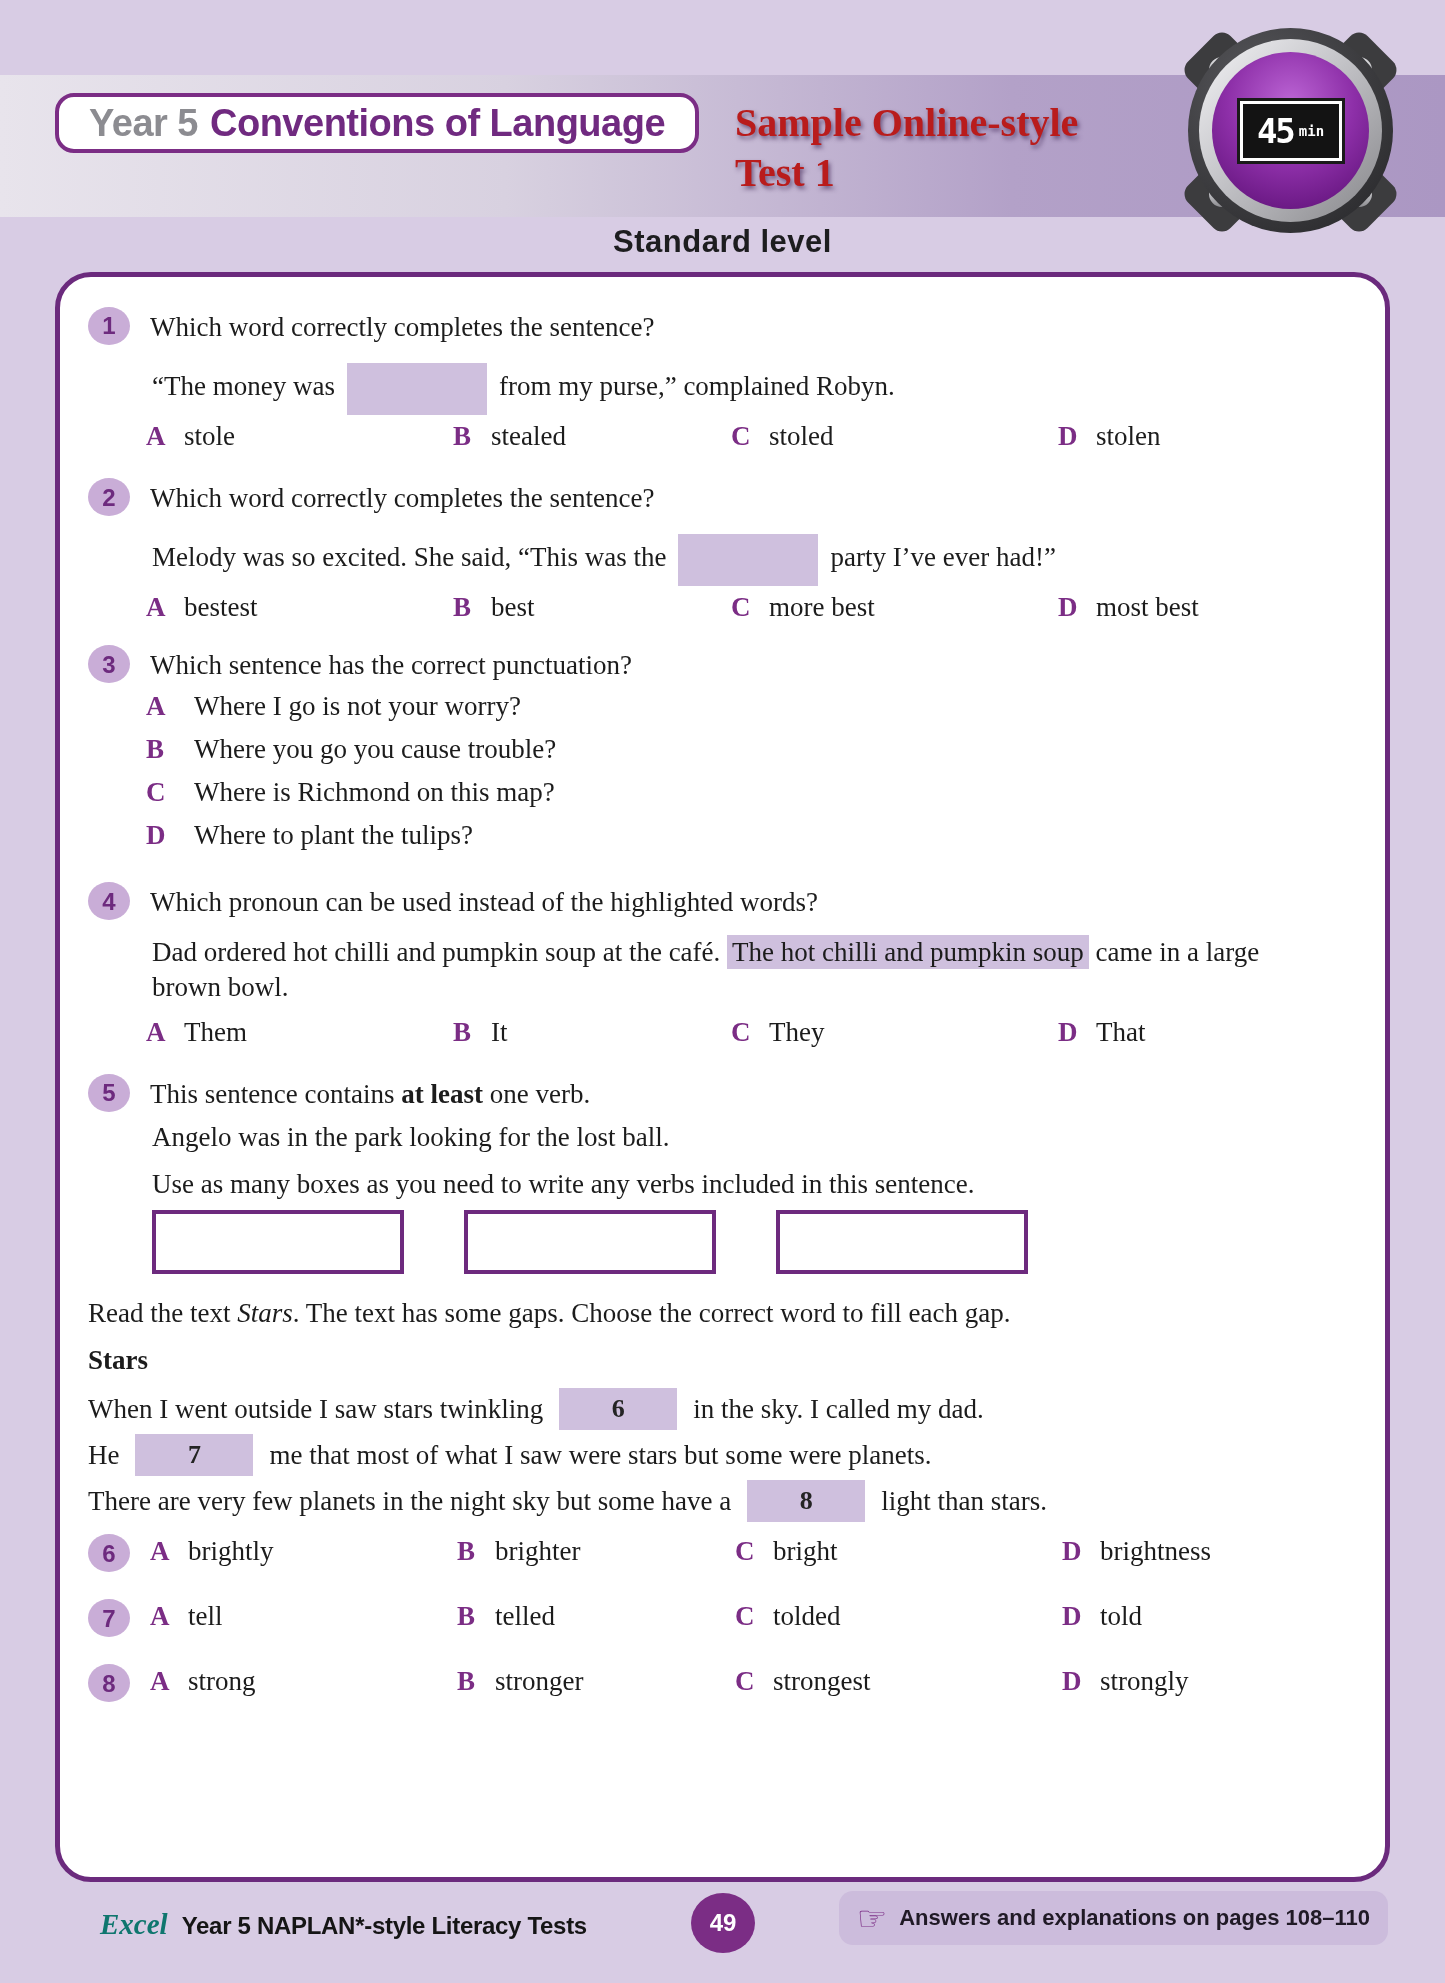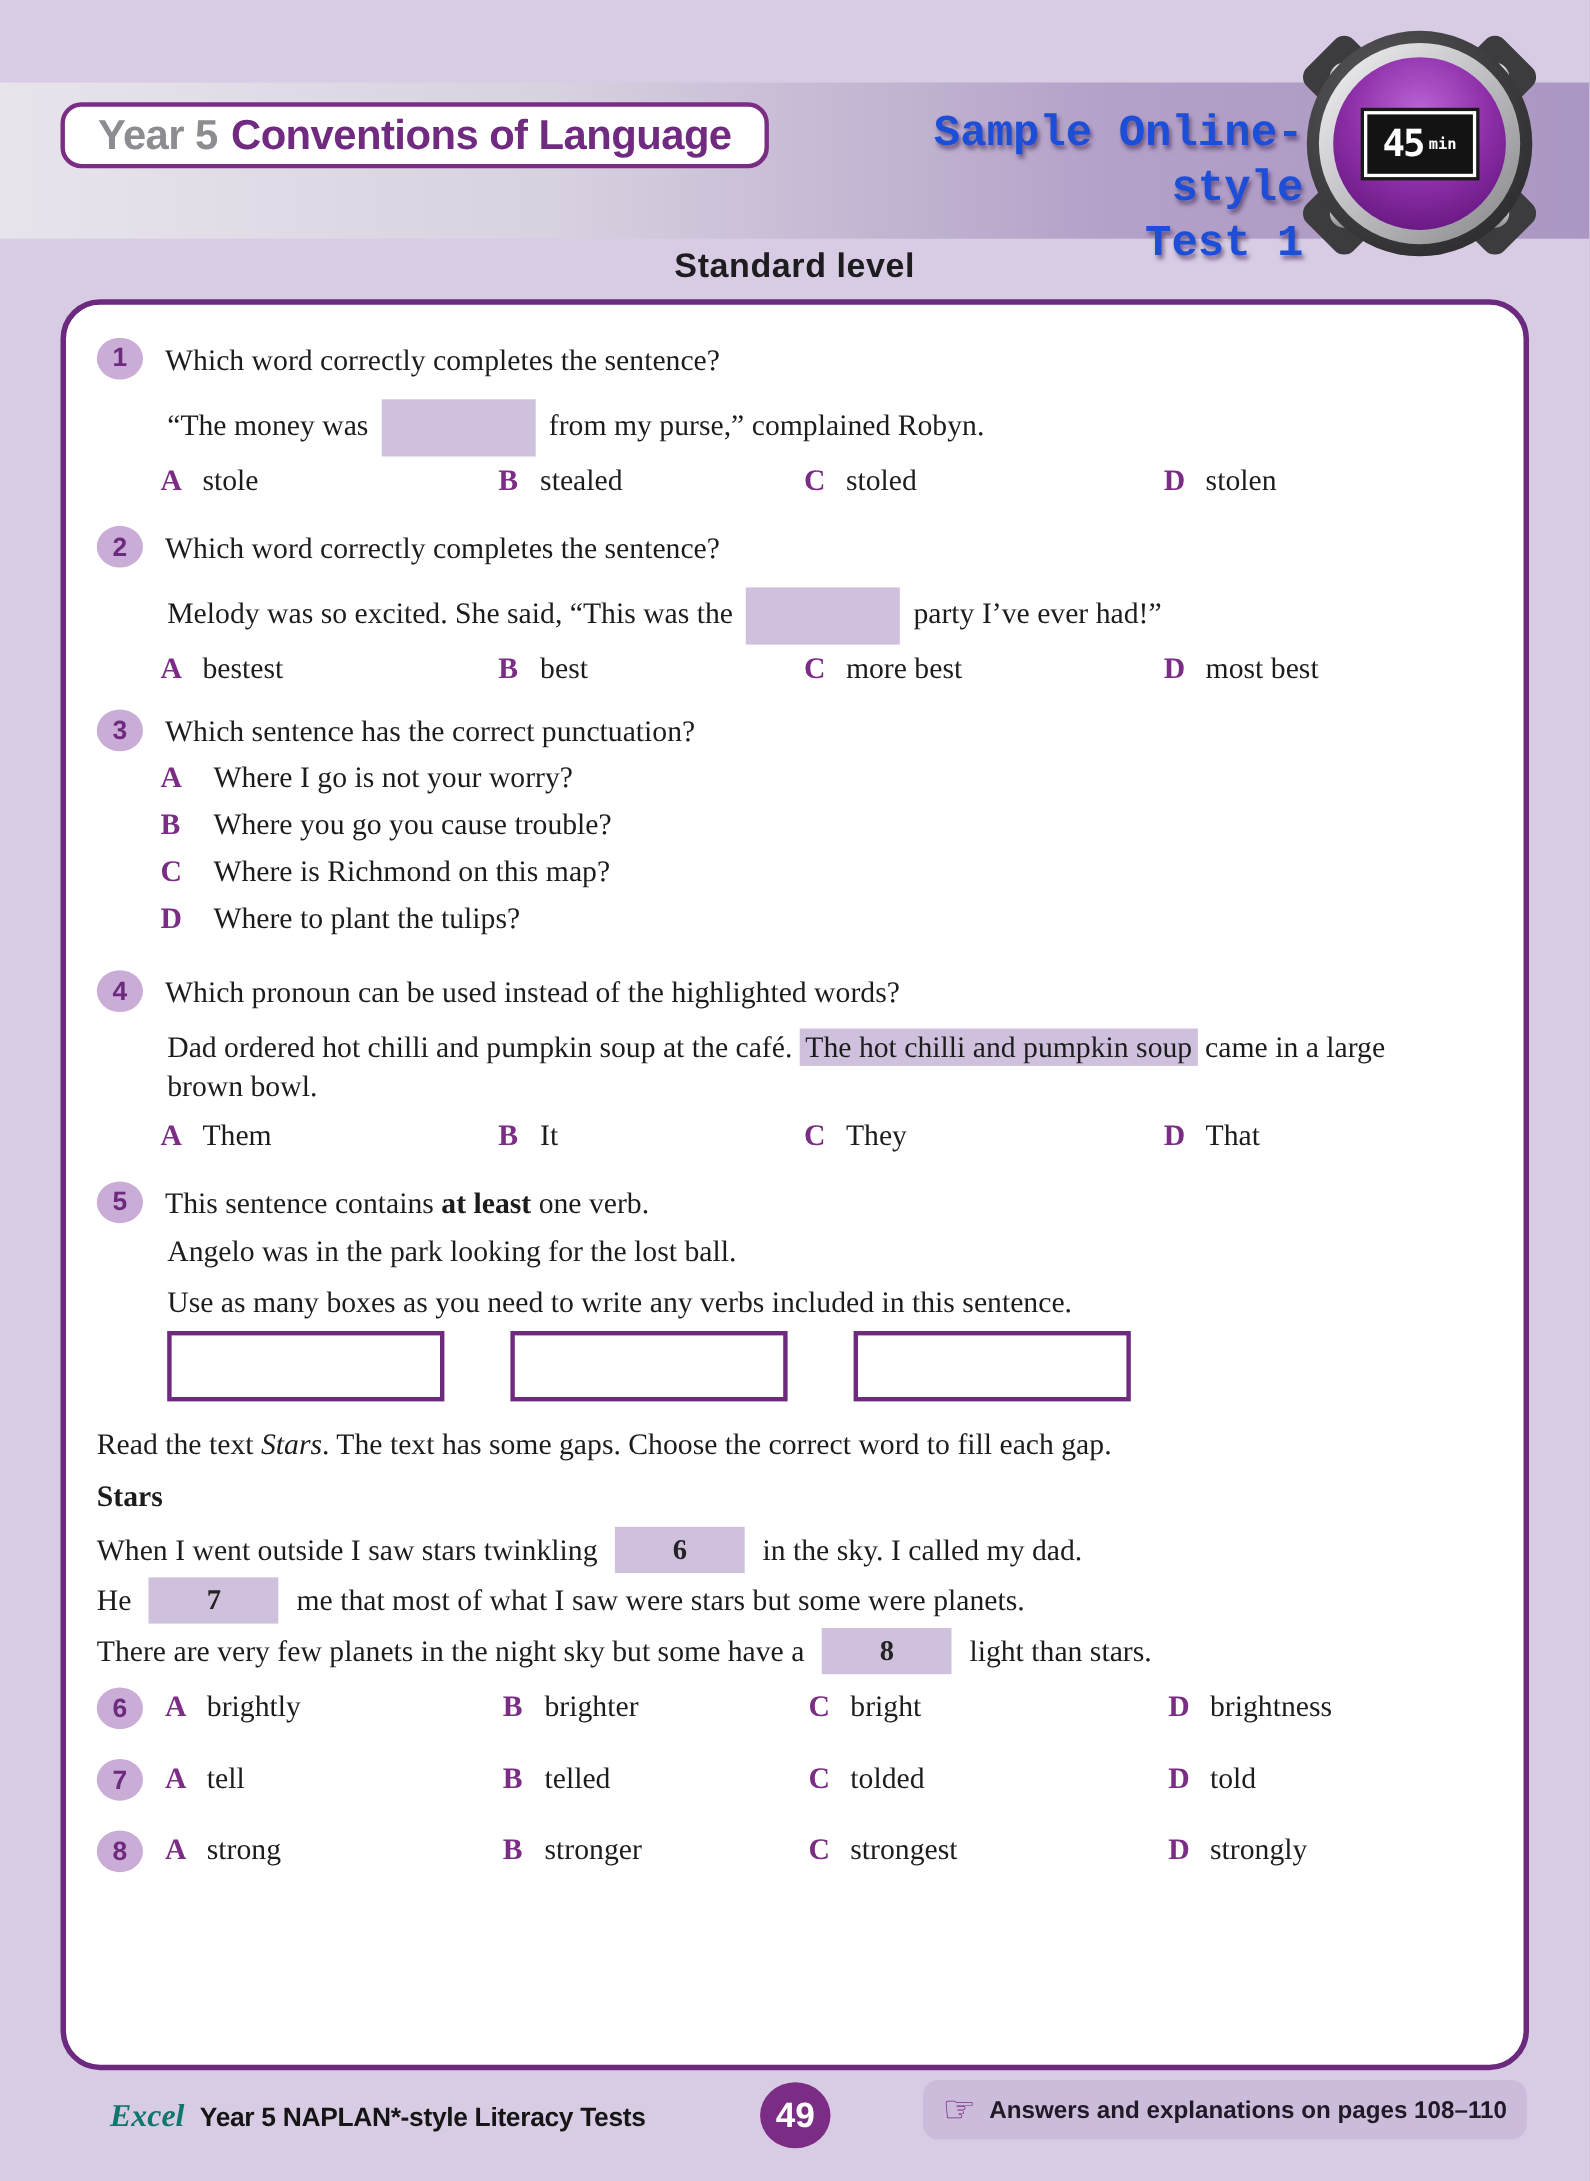--- a/index.html
+++ b/index.html
@@ -17,23 +17,23 @@
   .title-pill {
     position:absolute; left:55px; top:93px; height:60px;
     background:#ffffff; border:4px solid #7b2d85; border-radius:19px;
     display:flex; align-items:center; padding:0 30px;
     font-family:"Liberation Sans","DejaVu Sans",sans-serif; font-weight:bold;
     font-size:38px; letter-spacing:-0.5px; white-space:nowrap;
   }
   .title-pill .year { color:#8c8c91; margin-right:12px; }
   .title-pill .subject { color:#702a80; }
   .test-title {
-    position:absolute; left:735px; top:98px; width:450px; text-align:right;
-    font-family:Liberation Mono, monospace; font-weight:bold;
-    font-size:40px; line-height:1.25; color:#1d4ed8;
+    position:absolute; left:735px; top:98px; width:450px; text-align:left;
+    font-family:Liberation Serif, serif; font-weight:bold;
+    font-size:40px; line-height:1.25; color:#b91c1c;
     text-shadow:2px 3px 4px rgba(70,45,90,0.65);
   }
   
   .timer { position:absolute; left:1188px; top:28px; width:205px; height:205px; }
   .timer .tab {
     position:absolute; width:60px; height:60px; background:#3c3c3e; border-radius:12px;
     display:flex; align-items:center; justify-content:center; transform:rotate(45deg);
   }
   .tab-tl { left:4px;  top:12px; }
   .tab-tr { left:141px; top:12px; }
@@ -126,21 +126,21 @@
     font-family:"Liberation Serif","DejaVu Serif",serif; font-style:italic; font-weight:bold;
     font-size:29px; color:#0f766e; margin-right:14px;
   }
   .series {
     font-family:"Liberation Sans","DejaVu Sans",sans-serif; font-weight:bold;
     font-size:24px; color:#151515; letter-spacing:-0.3px;
   }
   .page-circle {
     position:absolute; left:691px; top:1893px; width:64px; height:60px; border-radius:50%;
     background:#7b2d85; color:#ffffff; display:flex; align-items:center; justify-content:center;
-    font-family:"Liberation Sans","DejaVu Sans",sans-serif; font-weight:bold; font-size:32px;
+    font-family:"Liberation Sans","DejaVu Sans",sans-serif; font-weight:bold; font-size:24px;
   }
   .answers-pill {
     position:absolute; right:57px; top:1891px; height:54px;
     background:#ccbcdc; border-radius:14px; display:flex; align-items:center;
     padding:0 18px; gap:12px; white-space:nowrap;
   }
   .hand-icon {
     color:#7b2d85; font-size:34px; line-height:1;
     font-family:"DejaVu Sans",sans-serif;
   }

